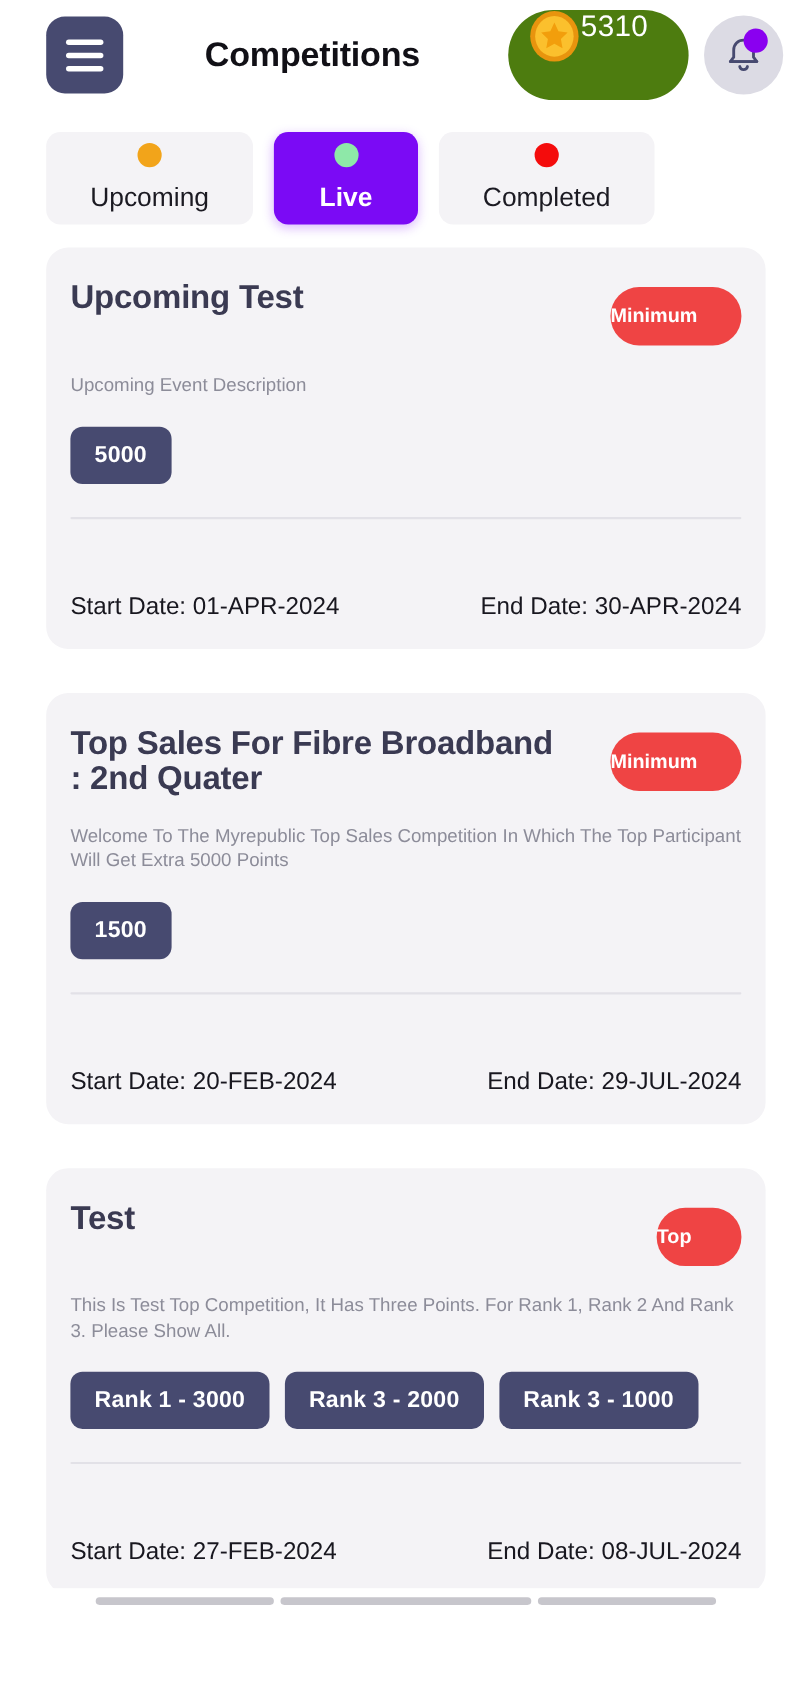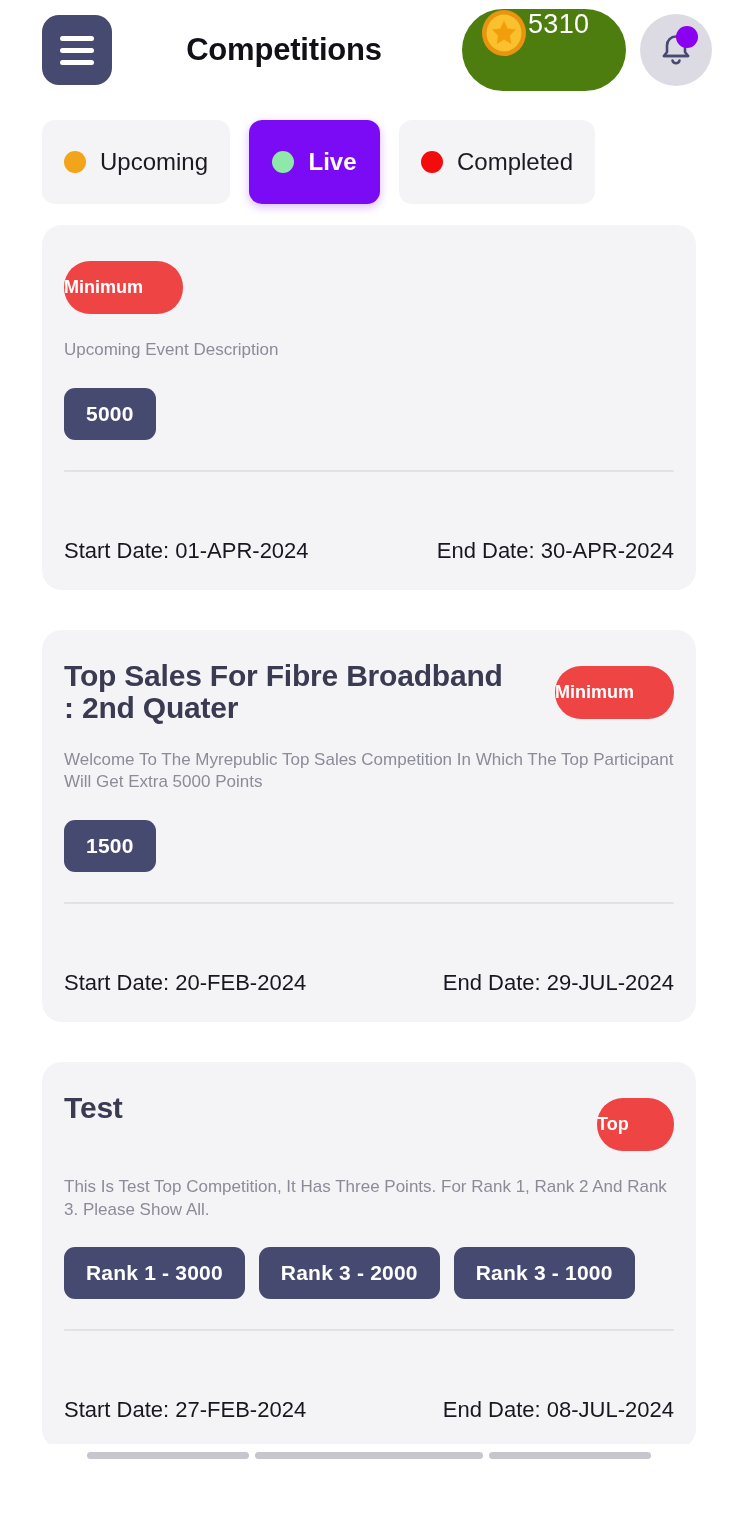--- a/index.html
+++ b/index.html
@@ -119,20 +119,21 @@
     align-items: center;
     justify-content: center;
     gap: 14px;
     height: 84px;
     border-radius: 13px;
     background: #f4f3f6;
     padding: 0 24px;
     cursor: pointer;
     border: none;
     font-family: inherit;
+    flex-direction: column;
   }
   .tab-upcoming { width: 188px; }
   .tab-live { width: 131px; }
   .tab-completed { width: 196px; }
 
   .tab.active {
     background: #7B0AF5;
     box-shadow: 0 3px 10px rgba(123,10,245,0.28);
   }
   .tab .dot {
@@ -304,20 +305,21 @@
     <div class="tab tab-completed">
       <span class="dot" style="background:#F40C0C"></span>
       <span class="tab-label">Completed</span>
     </div>
   </div>
 
   <div class="list">
 
     <div class="card">
       <div class="card-top">
+        <div class="card-title">Upcoming Test</div>
         <div class="card-badge">Minimum</div>
       </div>
       <div class="card-desc">Upcoming Event Description</div>
       <div class="points-row">
         <span class="point-chip">5000</span>
       </div>
       <div class="card-divider"></div>
       <div class="dates-row">
         <span class="date-text">Start Date: 01-APR-2024</span>
         <span class="date-text">End Date: 30-APR-2024</span>

